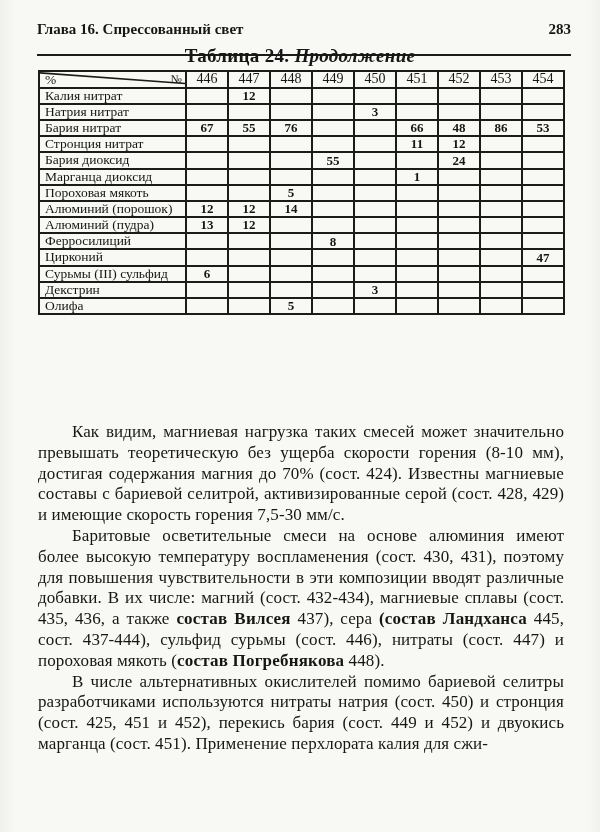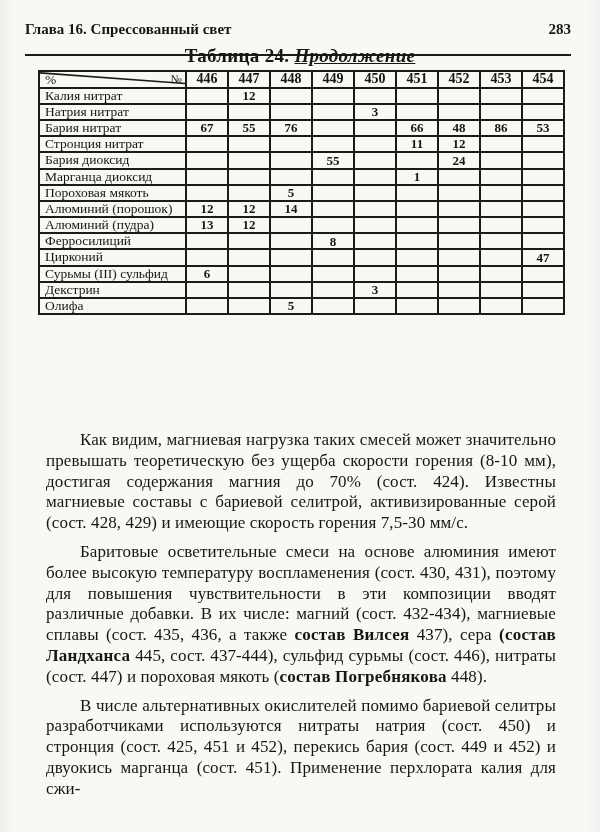--- a/index.html
+++ b/index.html
@@ -12,53 +12,53 @@
   }
   .page {
     position: relative;
     width: 600px; height: 832px;
     overflow: hidden;
     background: linear-gradient(90deg, #efefec 0px, #f8f8f5 14px, #f8f8f5 586px, #f1f1ee 600px);
   }
   
   .running-head {
     position: absolute;
-    left: 25px; right: 29px; top: 21px;
+    left: 37px; right: 29px; top: 21px;
     display: flex; justify-content: space-between; align-items: flex-end;
     font-weight: bold; font-size: 15px;
     border-bottom: 2.5px solid #1b1b1b;
     padding-bottom: 16px;
   }
   
   .table-title {
     position: absolute;
     top: 45px; left: 0; width: 100%;
     text-align: center;
     font-size: 19px; font-weight: bold;
     letter-spacing: 0.3px;
   }
-  .table-title .cont { font-style: italic; text-decoration: underline; }
+  .table-title .cont { font-style: italic; }
   
   table.comp {
     position: absolute;
     left: 38px; top: 70px;
     width: 525px;
     border-collapse: collapse;
     table-layout: fixed;
   }
   table.comp td, table.comp th {
     border: 2px solid #1b1b1b;
     padding: 0;
     height: 13.2px;
     font-size: 13px;
     line-height: 1.05;
     overflow: hidden;
     white-space: nowrap;
   }
-  table.comp thead th { font-weight: bold; font-size: 14px; height: 16px; }
+  table.comp thead th { font-weight: normal; font-size: 14px; height: 16px; }
   table.comp .label-cell {
     text-align: left;
     font-weight: normal;
     font-size: 13.5px;
     padding: 0 2px 0 5px;
   }
   table.comp .val-cell { text-align: center; font-weight: bold; }
   
   .corner {
     position: relative;
@@ -78,21 +78,21 @@
   
   .bodytext {
     position: absolute;
     left: 38px; top: 422px;
     width: 526px;
     font-size: 17px;
     line-height: 20.8px;
     text-align: justify;
     letter-spacing: 0.1px;
   }
-  .bodytext p { margin: 8px; text-indent: 34px; }
+  .bodytext p { margin: 0; text-indent: 34px; }
   .bodytext b { letter-spacing: 0.2px; }
 </style>
 </head>
 <body>
 
 <div class="page">
 
   <div class="running-head">
     <span>Глава 16. Спрессованный свет</span>
     <span>283</span>

